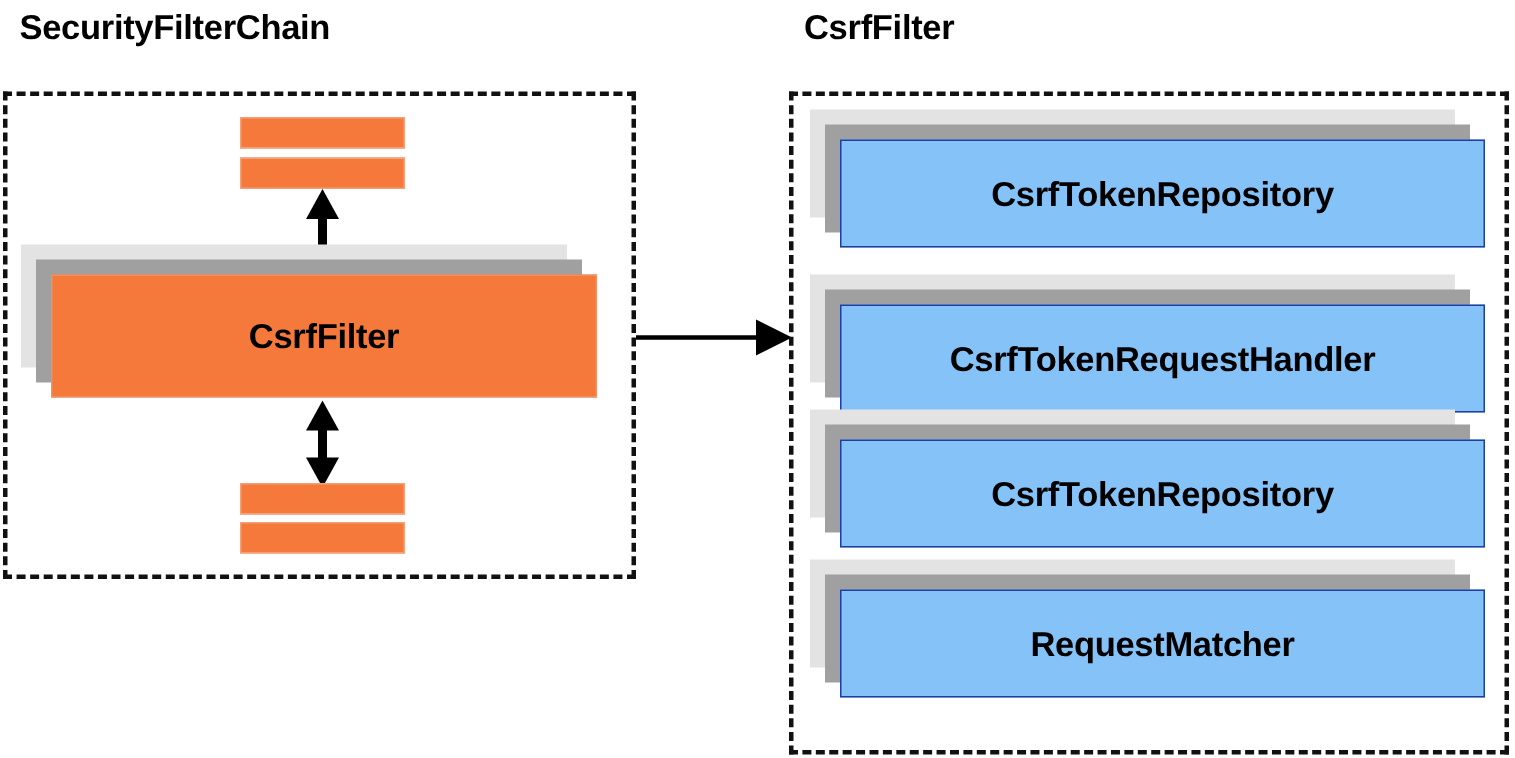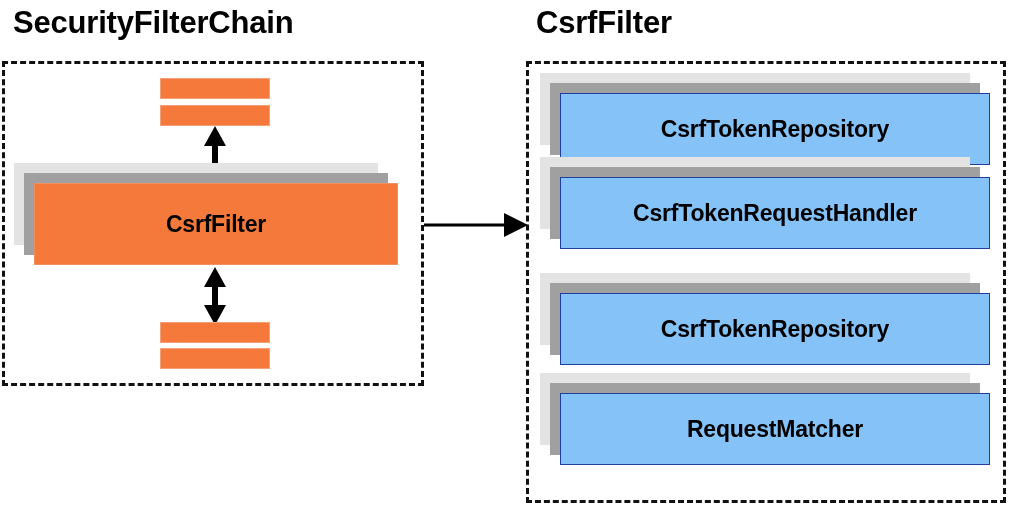--- a/index.html
+++ b/index.html
@@ -14,21 +14,21 @@
     position: relative;
     width: 1010px;
     height: 505px;
     background: #ffffff;
     overflow: hidden;
   }
 
   
   .panel-title {
     position: absolute;
-    font-size: 31px;
+    font-size: 23px;
     font-weight: bold;
     color: #000000;
     letter-spacing: -0.2px;
     white-space: nowrap;
     line-height: 1;
   }
   #title-left  { left: 13px;  top: 7px; }
   #title-right { left: 536px; top: 7px; }
 
   
@@ -147,21 +147,21 @@
   <div class="dashed-panel" id="panel-right"></div>
 
   <div class="stack" style="left:540px; top:73px; width:470px; height:112px;">
     <div class="layer back" style="width:430px; height:72px;"></div>
     <div class="layer mid" style="width:430px; height:72px;"></div>
     <div class="layer front front-blue" style="width:430px; height:72px;">
       <span class="label">CsrfTokenRepository</span>
     </div>
   </div>
 
-  <div class="stack" style="left:540px; top:157px; width:470px; height:112px;text-decoration:underline;">
+  <div class="stack" style="left:540px; top:183px; width:470px; height:112px;text-decoration:underline;">
     <div class="layer back" style="width:430px; height:72px;"></div>
     <div class="layer mid" style="width:430px; height:72px;"></div>
     <div class="layer front front-blue" style="width:430px; height:72px;">
       <span class="label">CsrfTokenRequestHandler</span>
     </div>
   </div>
 
   <div class="stack" style="left:540px; top:273px; width:470px; height:112px;">
     <div class="layer back" style="width:430px; height:72px;"></div>
     <div class="layer mid" style="width:430px; height:72px;"></div>

